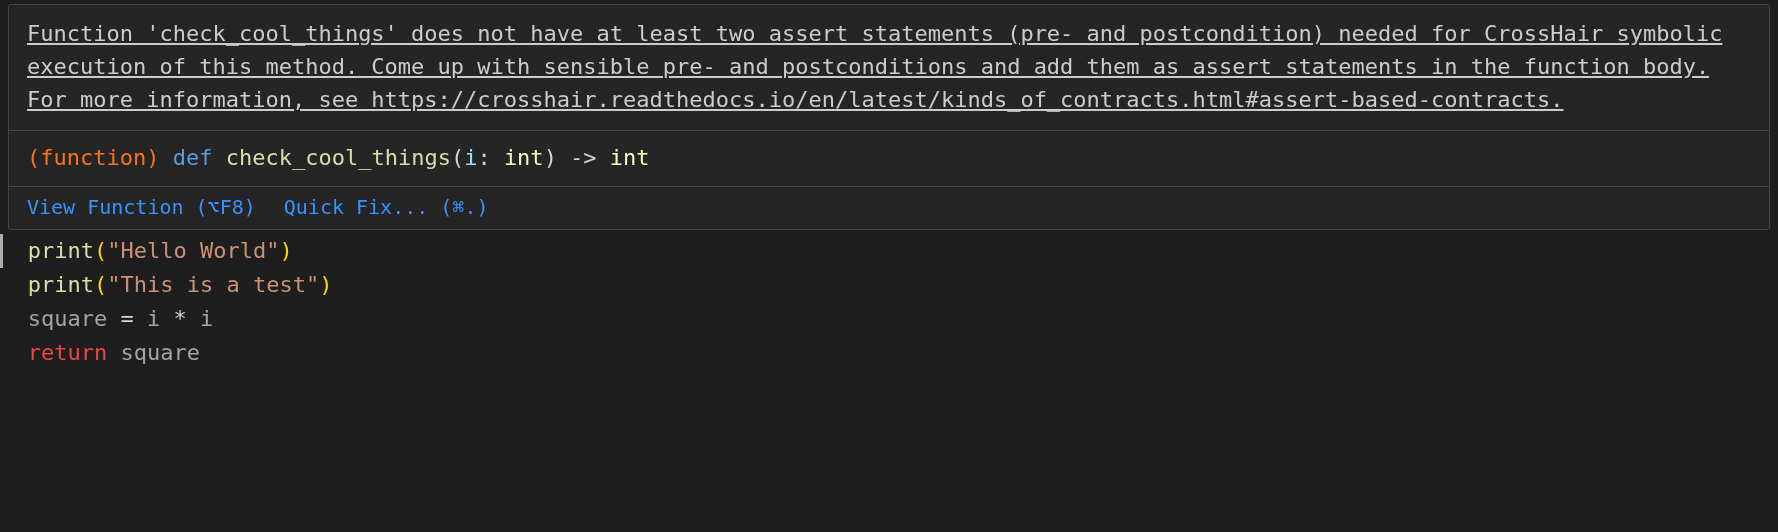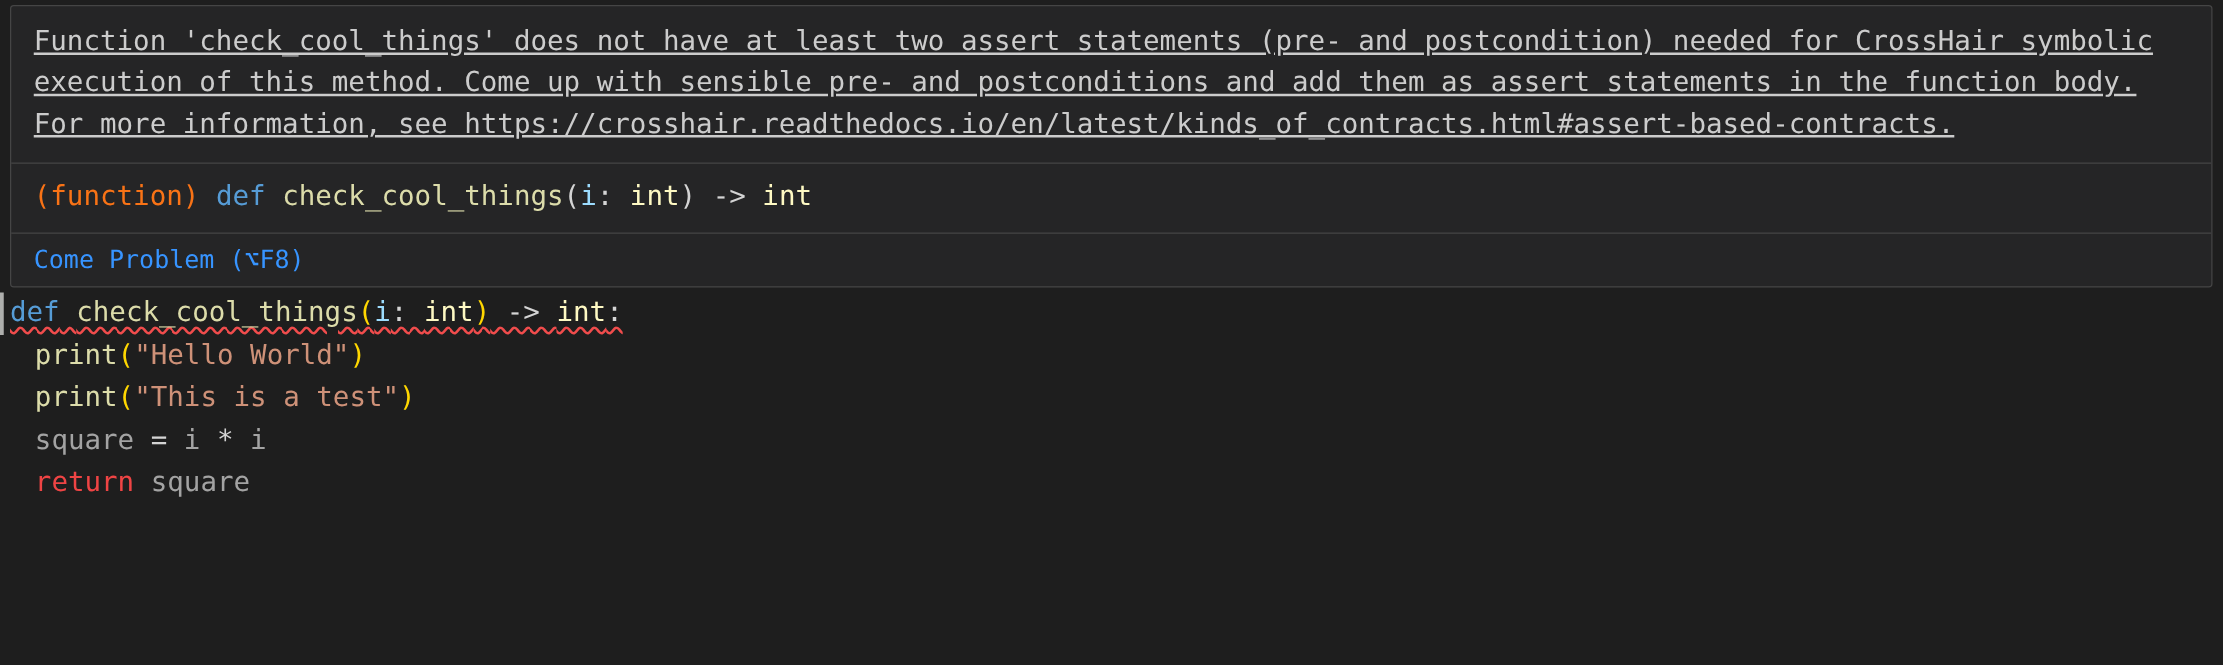--- a/index.html
+++ b/index.html
@@ -77,28 +77,28 @@
 </style>
 </head>
 <body>
 
 <div class="hover-widget">
   <div class="hover-message">Function 'check_cool_things' does not have at least two assert statements (pre- and postcondition) needed for CrossHair symbolic execution of this method. Come up with sensible pre- and postconditions and add them as assert statements in the function body. For more information, see https://crosshair.readthedocs.io/en/latest/kinds_of_contracts.html#assert-based-contracts.</div>
   <div class="hover-signature">
     <span class="muted">(function) </span><span class="sig-kw">def</span><span class="punct"> </span><span class="fn-name">check_cool_things</span><span class="punct">(</span><span class="param">i</span><span class="punct">: </span><span class="type">int</span><span class="punct">)</span><span class="punct"> -&gt; </span><span class="type">int</span>
   </div>
   <div class="hover-actions">
-    <span class="hover-action">Come Problem (⌥F8)</span>
+    <span class="hover-action">View Function (⌥F8)</span>
+    <span class="hover-action">Quick Fix... (⌘.)</span>
   </div>
 </div>
 
 <div class="editor">
   <div class="cursor-bar"></div>
 
-  <div class="code-line"><span class="error-underline"><span class="kw-def">def</span><span> </span><span class="fn-name">check_cool_things</span><span class="paren-y">(</span><span class="param">i</span><span class="punct">: </span><span class="type">int</span><span class="paren-y">)</span><span class="punct"> -&gt; </span><span class="type">int</span><span class="punct">:</span></span></div>
 
   <div class="code-line"><span class="indent"></span><span class="fn-name">print</span><span class="paren-y">(</span><span class="string">"Hello World"</span><span class="paren-y">)</span></div>
 
   <div class="code-line"><span class="indent"></span><span class="fn-name">print</span><span class="paren-y">(</span><span class="string">"This is a test"</span><span class="paren-y">)</span></div>
 
   <div class="code-line"><span class="indent"></span><span class="var">square</span><span class="punct"> = </span><span class="var">i</span><span class="punct"> * </span><span class="var">i</span></div>
 
   <div class="code-line"><span class="indent"></span><span class="kw-ctrl">return</span><span> </span><span class="var">square</span></div>
 </div>
 

